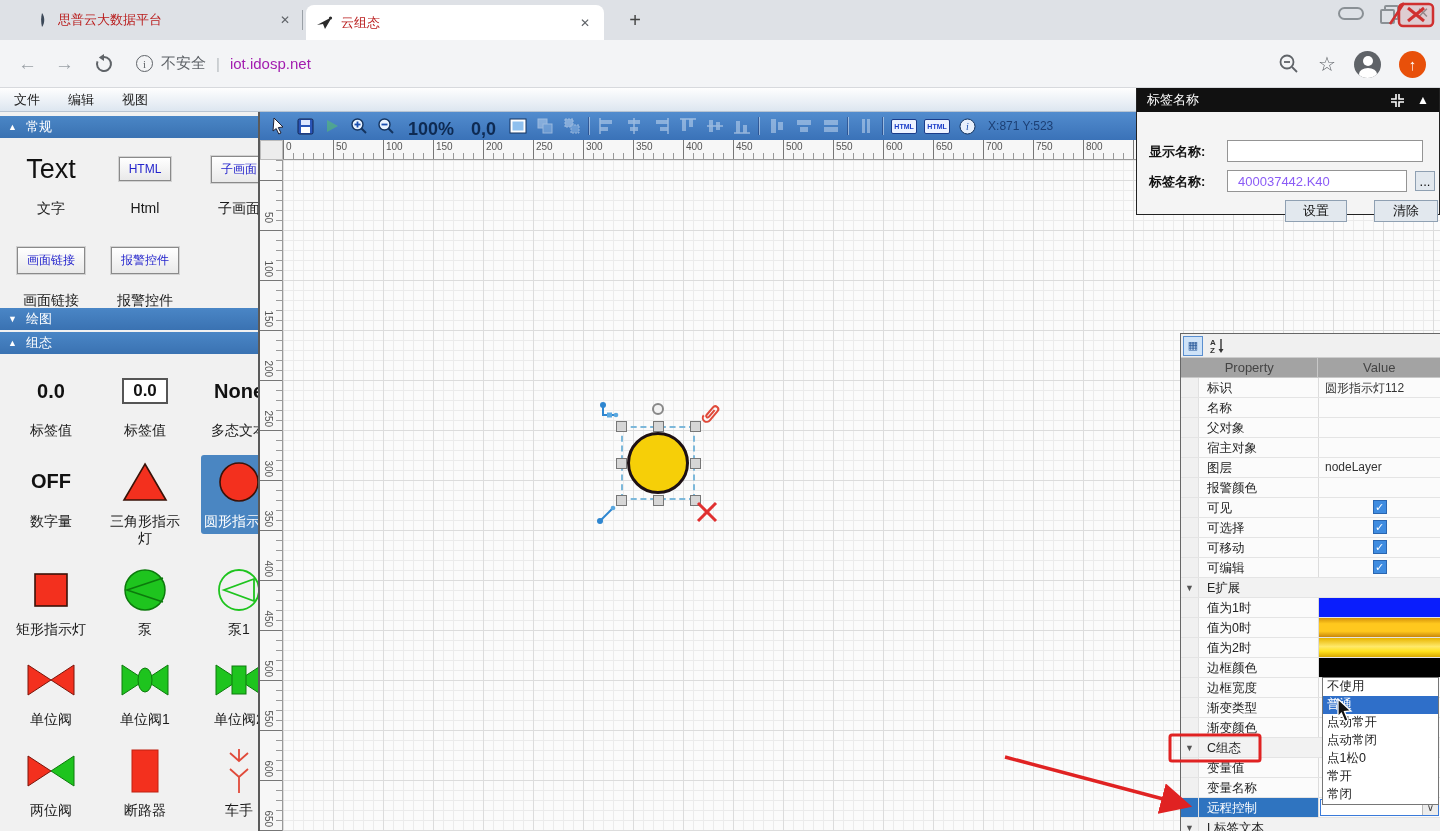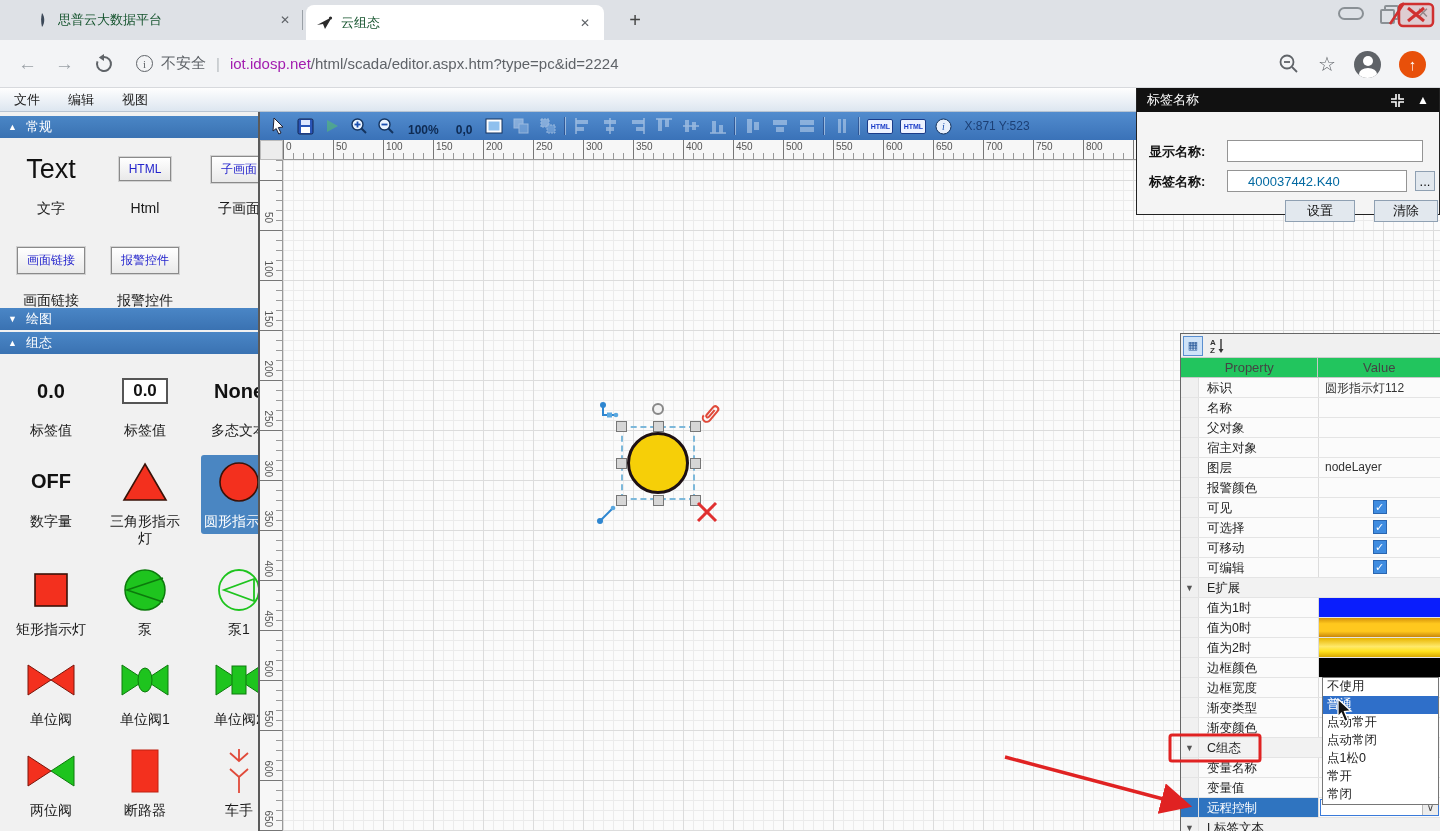--- a/index.html
+++ b/index.html
@@ -5,21 +5,21 @@
   * { margin:0; padding:0; box-sizing:border-box; }
   html,body { width:1440px; height:831px; overflow:hidden; background:#fff;
     font-family:"Liberation Sans","DejaVu Sans",sans-serif; }
   #root { position:relative; width:1440px; height:831px; overflow:hidden; }
 
   
   .tabbar { position:absolute; left:0; top:0; width:1440px; height:40px; background:#dee1e6; }
   .tab { position:absolute; top:0; height:40px; display:flex; align-items:center; gap:8px; padding:0 10px; }
   .tab.inactive { left:24px; width:280px; }
   .tab.active { left:306px; width:298px; top:5px; height:35px; background:#fff; border-radius:8px 8px 0 0; }
-  .tab-title { font-size:13px; color:#14532d; flex:1; white-space:nowrap; overflow:hidden; }
+  .tab-title { font-size:13px; color:#b91c1c; flex:1; white-space:nowrap; overflow:hidden; }
   .tab-close { font-size:12px; color:#5f6368; width:18px; height:18px; display:flex; align-items:center; justify-content:center; border-radius:50%; }
   .tab-sep { position:absolute; left:302px; top:10px; width:1px; height:20px; background:#9aa0a6; }
   .newtab { position:absolute; left:622px; top:7px; width:26px; height:26px; font-size:20px; color:#444;
     display:flex; align-items:center; justify-content:center; }
   .wincontrols { position:absolute; right:6px; top:4px; display:flex; gap:16px; align-items:center; }
   .wc-min { width:26px; height:13px; border:2px solid #8a9095; border-radius:7px; }
   .wc-restore { position:relative; width:16px; height:16px; }
   .wc-restore:before { content:""; position:absolute; left:4px; top:0; width:11px; height:11px; border:2px solid #8a9095; border-radius:2px; }
   .wc-restore:after { content:""; position:absolute; left:0; top:4px; width:11px; height:11px; border:2px solid #8a9095; border-radius:2px; background:#dee1e6; }
   .wc-close { font-size:15px; color:#8a9095; font-weight:bold; width:22px; text-align:center; }
@@ -64,21 +64,21 @@
   .sample-value { font-size:20px; font-weight:bold; color:#111; }
   .sample-valuebox { font-size:17px; font-weight:bold; color:#111; border:2px solid #555; padding:1px 9px; background:#fff; }
   .sample-btn { font-size:12px; color:#2323cc; background:linear-gradient(#ffffff,#e9e9e9);
     border:1px solid #8a8a8a; box-shadow:0 0 0 1px #d2d2d2; padding:4px 9px; white-space:nowrap; }
 
   
   .toolbar { position:absolute; left:260px; top:112px; width:1180px; height:28px;
     background:linear-gradient(#528cce,#3a72b8); display:flex; align-items:center; gap:7px; padding-left:8px; }
   .tb { width:20px; height:20px; display:flex; align-items:center; justify-content:center; flex:none; }
   .tb.dim { opacity:.45; }
-  .tb-text { font-size:12px; color:#0e2a52; font-weight:bold; padding:0 5px; white-space:nowrap;margin-top:7px; }
+  .tb-text { font-size:18px; color:#0e2a52; font-weight:bold; padding:0 5px; white-space:nowrap;margin-top:7px; }
   .tb-sep { width:1px; height:18px; background:rgba(255,255,255,.45); box-shadow:-1px 0 0 rgba(0,0,50,.3); }
   .tb-html { width:26px; height:15px; background:#eef3ff; border:1px solid #1a3c8a; border-radius:2px;
     color:#1a3cc8; font-size:7px; font-weight:bold; display:flex; align-items:center; justify-content:center; }
   .tb-coords { font-size:12px; color:#1c3f74; padding-left:4px; white-space:nowrap; }
 
   
   .ruler-corner { position:absolute; left:260px; top:140px; width:23px; height:20px; background:#ececec; border:1px solid #bbb; }
   .hruler { position:absolute; left:283px; top:140px; width:1157px; height:20px; background:#f7f7f7;
     border-bottom:1px solid #999;
     background-image:
@@ -109,31 +109,31 @@
 
   
   .qs { position:absolute; left:1136px; top:88px; width:304px; height:127px; background:#f4f4f4;
     border:1px solid #222; border-top:none; z-index:10; }
   .qs-title { height:24px; background:#111; color:#fff; font-size:13px; display:flex; align-items:center; padding:0 10px; }
   .qs-title .grow { flex:1; }
   .qs-ticon { color:#fff; font-size:12px; margin-left:12px; }
   .qs-row { position:absolute; left:0; width:100%; height:24px;margin-top:20px; }
   .qs-label { position:absolute; left:12px; top:3px; font-size:13px; font-weight:bold; color:#111; }
   .qs-input { position:absolute; left:90px; top:0; height:22px; background:#fff; border:1px solid #949494;
-    font-size:13px; color:#0369a1; padding:0 20px; display:flex; align-items:center; }
+    font-size:13px; color:#8b5cf6; padding:0 10px; display:flex; align-items:center; }
   .qs-btn { position:absolute; height:22px; background:#e2e8ee; border:1px solid #8fa0b2; font-size:13px;
     color:#111; display:flex; align-items:center; justify-content:center; }
 
   
   .pp { position:absolute; left:1180px; top:333px; width:260px; height:498px; background:#f7f7f7;
     border-left:1px solid #666; border-top:1px solid #666; overflow:hidden; z-index:10; }
   .pp-toolbar { height:24px; background:#f0f0f0; border-bottom:1px solid #ccc; display:flex; align-items:center; gap:4px; padding-left:2px; }
   .pp-tb1 { width:20px; height:20px; background:#cfe3f8; border:1px solid #5a8fd0; display:flex; align-items:center; justify-content:center; font-size:11px; color:#2a5a9a; }
   .pp-tb2 { width:20px; height:20px; display:flex; align-items:center; justify-content:center; }
-  .pp-head { height:20px; display:flex; background:#22c55e; border-bottom:1px solid #c8c8c8; }
+  .pp-head { height:20px; display:flex; background:#a3a3a3; border-bottom:1px solid #c8c8c8; }
   .pp-head div { font-size:13px; color:#444; text-align:center; line-height:19px; }
   .pp-head .h1 { width:138px; border-right:1px solid #c8c8c8; }
   .pp-head .h2 { width:122px; }
   .prow { height:20px; display:flex; border-bottom:1px solid #e4e4e4; background:#fbfbfb; }
   .prow .gut { width:18px; flex:none; background:#f0f0f0; border-right:1px solid #e0e0e0; font-size:9px; color:#555;
     display:flex; align-items:center; justify-content:center; }
   .prow .plabel { width:120px; flex:none; font-size:12.5px; color:#222; padding:2px 0 0 8px; border-right:1px solid #dcdcdc; white-space:nowrap; overflow:hidden; }
   .prow .pval { flex:1; font-size:12px; color:#333; padding:2px 0 0 6px; white-space:nowrap; overflow:hidden; position:relative; }
   .prow.group { background:#f2f2f2; }
   .prow.group .plabel { font-weight:normal; border-right:none; }
@@ -189,21 +189,20 @@
     <span class="nav-ic">←</span>
     <span class="nav-ic">→</span>
     <svg class="nav-ic dark" width="20" height="20" viewBox="0 0 20 20" style="margin-left:20px">
       <path d="M10,3 a7,7 0 1 1 -6.5,4.3" fill="none" stroke="#5f6368" stroke-width="2"></path>
         <polygon points="10,0 10,7 4.8,3.5" fill="#5f6368"></polygon>
     </svg>
     <span class="url-info">i</span>
     <span class="url-sec">不安全</span>
     <span class="url-pipe">|</span>
     <span class="url-domain">iot.idosp.net</span>
-    <span class="url-path">/html/scada/editor.aspx.htm?type=pc&amp;id=2224</span>
   </div>
   <div class="addr-right">
     <svg width="22" height="22" viewBox="0 0 22 22">
       <circle cx="9" cy="9" r="6.5" fill="none" stroke="#5f6368" stroke-width="1.8"></circle>
       <line x1="6" y1="9" x2="12" y2="9" stroke="#5f6368" stroke-width="1.8"></line>
       <line x1="14" y1="14" x2="19" y2="19" stroke="#5f6368" stroke-width="1.8"></line>
     </svg>
     <span class="star-ic">☆</span>
     <div class="avatar"></div>
     <div class="updbtn">↑</div>
@@ -603,21 +602,21 @@
     <div class="qs-row" style="top:32px">
       <span class="qs-label">显示名称:</span>
       <div class="qs-input" style="width:196px"></div>
     </div>
     <div class="qs-row" style="top:62px">
       <span class="qs-label">标签名称:</span>
       <div class="qs-input" style="width:180px">400037442.K40</div>
       <div class="qs-btn" style="left:278px; top:1px; width:20px; height:20px;">...</div>
     </div>
     <div class="qs-row" style="top:92px">
-      <div class="qs-btn" style="left:148px; width:70px;">设置</div>
+      <div class="qs-btn" style="left:148px; width:62px;">设置</div>
       <div class="qs-btn" style="left:237px; width:64px;">清除</div>
     </div>
   </div>
 
   <div class="pp">
     <div class="pp-toolbar">
       <div class="pp-tb1">▦</div>
       <div class="pp-tb2">
         <svg width="16" height="17">
             <text x="1" y="8" font-size="8" fill="#333" font-weight="bold" font-family="Liberation Sans,sans-serif">A</text>
@@ -738,26 +737,26 @@
           <div class="plabel">渐变颜色</div>
           <div class="pval"></div>
         </div>
         <div class="prow group">
           <div class="gut">▼</div>
           <div class="plabel">C组态</div>
           <div class="pval"></div>
         </div>
         <div class="prow">
           <div class="gut"></div>
+          <div class="plabel">变量值</div>
+          <div class="pval"></div>
+        </div>
+        <div class="prow">
+          <div class="gut"></div>
           <div class="plabel">变量名称</div>
-          <div class="pval"></div>
-        </div>
-        <div class="prow">
-          <div class="gut"></div>
-          <div class="plabel">变量值</div>
           <div class="pval"></div>
         </div>
         <div class="prow selrow">
           <div class="gut"></div>
           <div class="plabel">远程控制</div>
           <div class="pval">
             <div class="psel">
               <div class="ch">∨</div>
             </div>
           </div>

